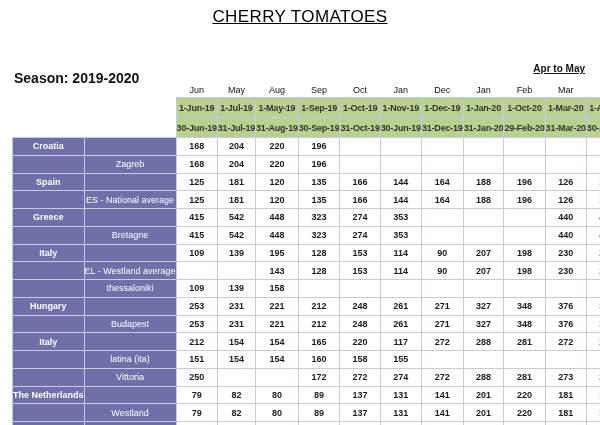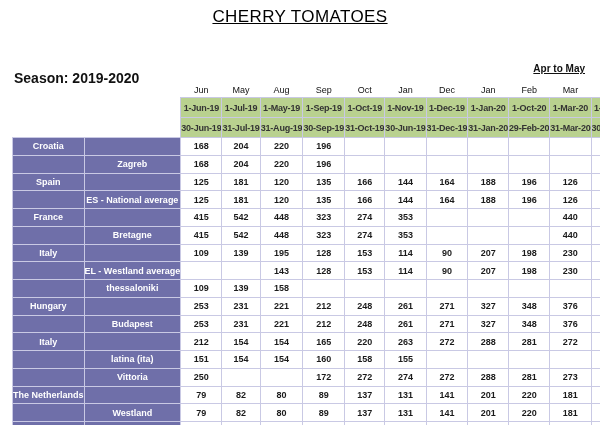--- a/index.html
+++ b/index.html
@@ -28,21 +28,21 @@
     background:var(--green);border:1px solid var(--border);
     font-size:5.6px;font-weight:bold;color:#333;letter-spacing:-.2px;
   }
   tr.drow td{height:16.76px;}
   td.country{
     background:var(--purple);border:1px solid var(--border);color:#fff;
     font-weight:bold;text-align:left;padding-left:4px;font-size:9px;
   }
   td.region{
     background:var(--purple);border:1px solid var(--border);color:#fff;
-    text-align:left;padding-left:3px;font-size:8.5px;font-weight:bold;
+    text-align:left;padding-left:3px;font-size:8.5px;font-weight:normal;
   }
   td.val{border:1px solid var(--border);background:#fff;font-weight:bold;color:#1a1a1a;}
 </style>
 </head>
 <body style="--purple: #6F6FA9; --green: #B9D18F; --border: #C9C9E4;">
 
 <div class="title">CHERRY TOMATOES</div>
 <div class="season">Season: 2019-2020</div>
 <div class="period">Apr to May</div>
 
@@ -153,21 +153,21 @@
         <td class="val">135</td>
         <td class="val">166</td>
         <td class="val">144</td>
         <td class="val">164</td>
         <td class="val">188</td>
         <td class="val">196</td>
         <td class="val">126</td>
         <td class="val">104</td>
       </tr>
       <tr class="drow">
-        <td class="country">France</td>
+        <td class="country">Greece</td>
         <td class="region"></td>
         <td class="val">415</td>
         <td class="val">542</td>
         <td class="val">448</td>
         <td class="val">323</td>
         <td class="val">274</td>
         <td class="val">353</td>
         <td class="val"></td>
         <td class="val"></td>
         <td class="val"></td>
@@ -265,21 +265,21 @@
         <td class="val">334</td>
       </tr>
       <tr class="drow">
         <td class="country">Italy</td>
         <td class="region"></td>
         <td class="val">212</td>
         <td class="val">154</td>
         <td class="val">154</td>
         <td class="val">165</td>
         <td class="val">220</td>
-        <td class="val">263</td>
+        <td class="val">117</td>
         <td class="val">272</td>
         <td class="val">288</td>
         <td class="val">281</td>
         <td class="val">272</td>
         <td class="val">262</td>
       </tr>
       <tr class="drow">
         <td class="country"></td>
         <td class="region">latina (ita)</td>
         <td class="val">151</td>

